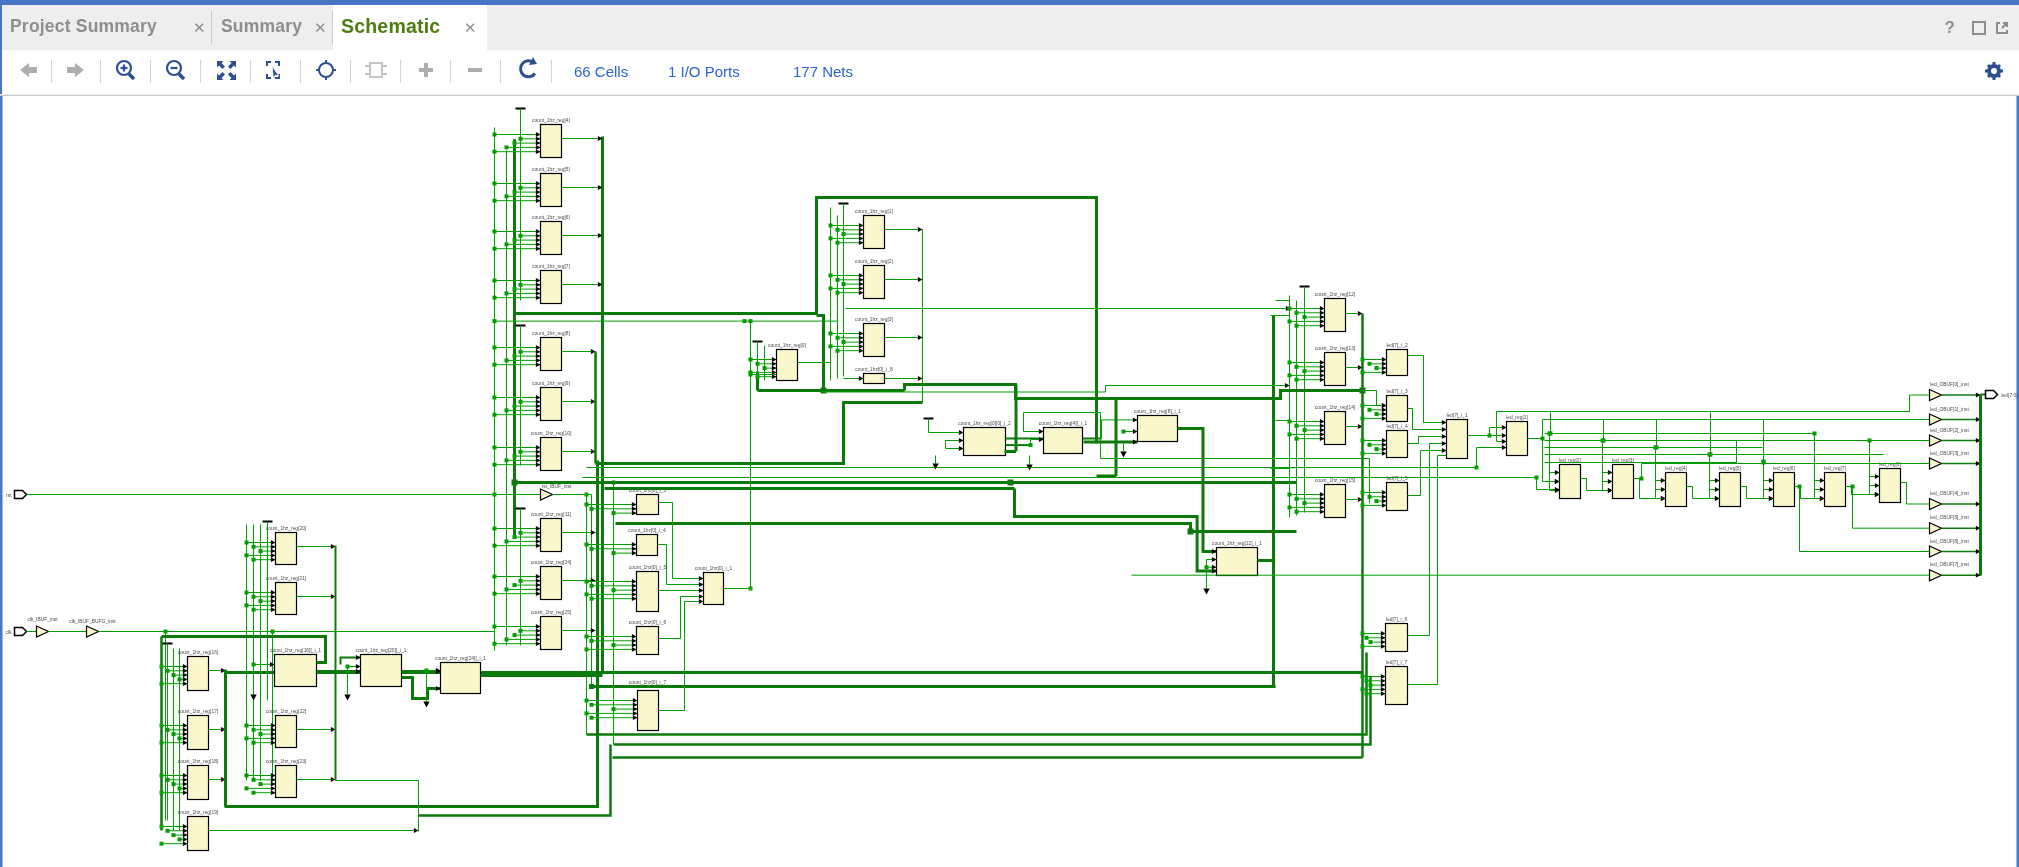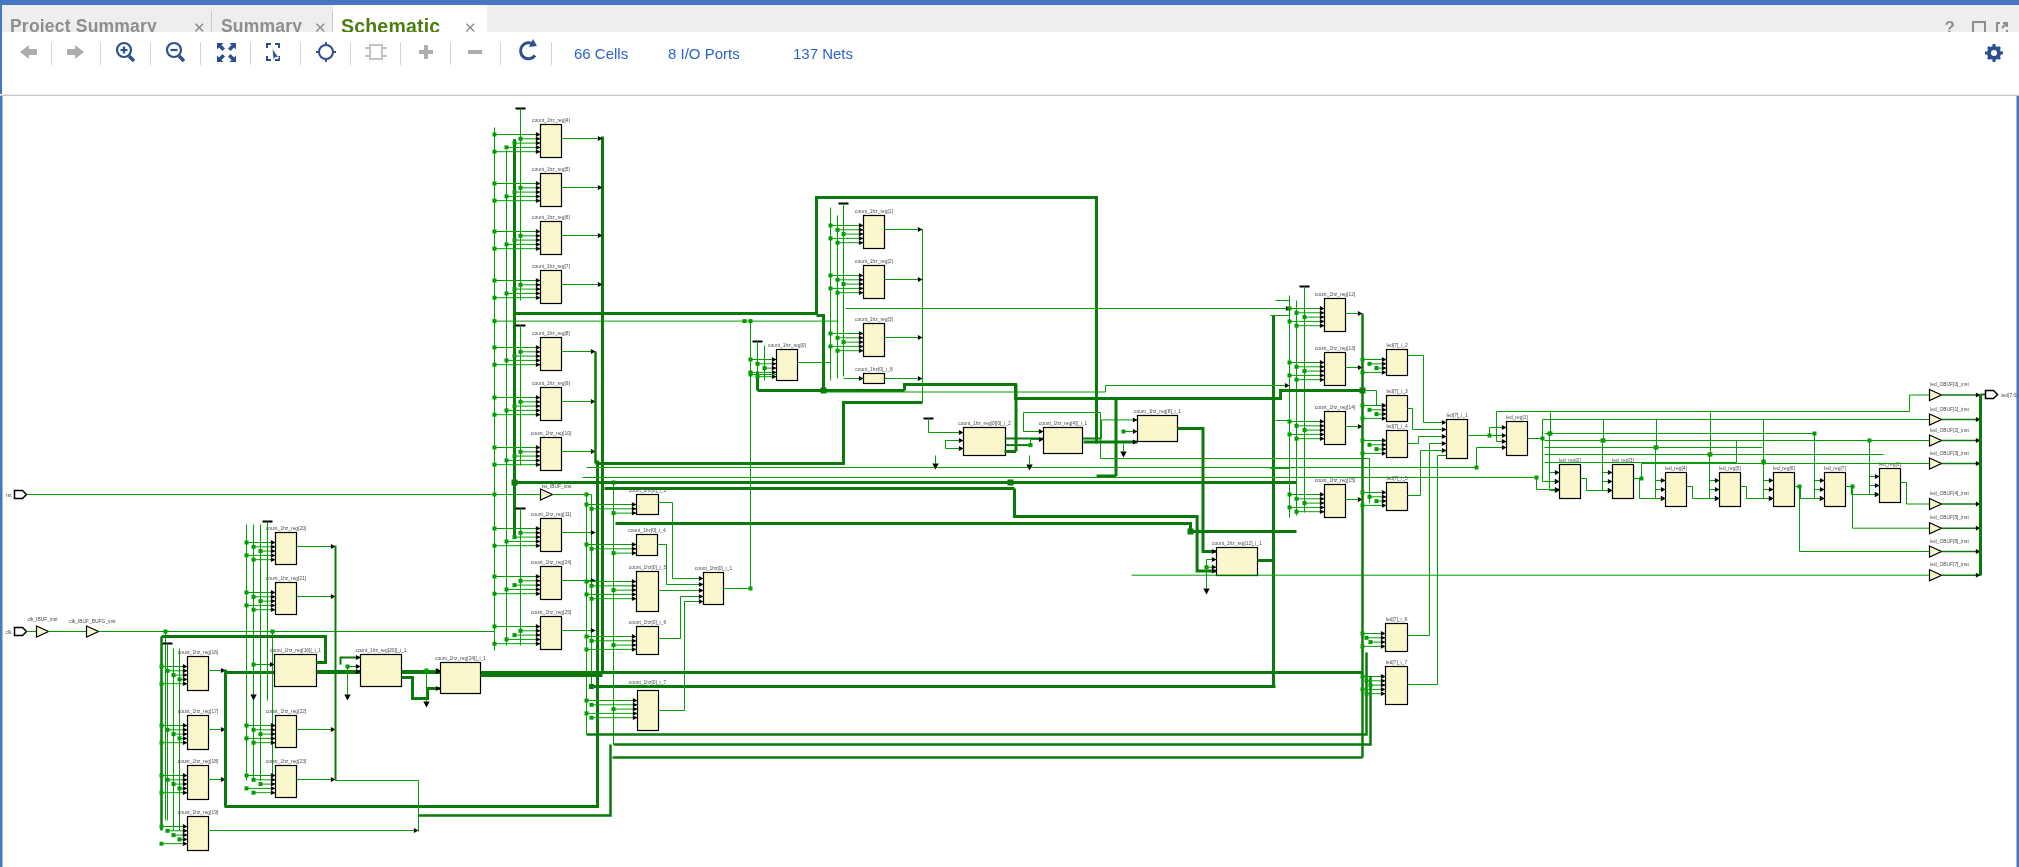--- a/index.html
+++ b/index.html
@@ -1,20 +1,20 @@
 <!DOCTYPE html>
 <html><head><meta charset="utf-8"><style>
 * { margin:0; padding:0; box-sizing:border-box; }
 body { width:2019px; height:867px; font-family:"Liberation Sans", sans-serif; background:#fff; overflow:hidden; }
 .topbar { position:absolute; left:0; top:0; width:2019px; height:5px; background:#4776c6; }
 .tabbar { position:absolute; left:0; top:5px; width:2019px; height:45px; background:#eeeeee; }
 .tab { position:absolute; top:0; height:45px; font-size:17.5px; font-weight:bold; color:#8e8e8e; letter-spacing:0.2px; }
 .sep { position:absolute; top:6px; height:33px; width:1px; background:#c9c9c9; }
 .activetab { position:absolute; left:333px; top:0; width:154px; height:45px; background:#fff; }
-.toolbar { position:absolute; left:0; top:32px; width:2019px; height:32px; background:#fff; }
+.toolbar { position:absolute; left:0; top:50px; width:2019px; height:32px; background:#fff; }
 .tsep { position:absolute; top:10px; height:23px; width:1px; background:#d4d4d4; }
 .blue { color:#2a64cf; font-size:15px; position:absolute; top:13px; }
 .canvasedge { position:absolute; left:0; top:94px; width:2019px; height:2px; background:#ececec; border-bottom:1px solid #c9c9c9;}
 </style></head>
 <body>
 <div class="topbar"></div>
 <div class="tabbar">
   <span class="tab" style="left:10px; top:11px;">Project Summary</span>
     <span class="tab x" style="left:193px; top:14px; font-size:15px; letter-spacing:0; font-weight:normal;">✕</span>
   <div class="sep" style="left:211px;"></div>
@@ -105,22 +105,22 @@
   <div class="tsep" style="left:150px;"></div>
   <div class="tsep" style="left:200px;"></div>
   <div class="tsep" style="left:250px;"></div>
   <div class="tsep" style="left:300px;"></div>
   <div class="tsep" style="left:350px;"></div>
   <div class="tsep" style="left:400px;"></div>
   <div class="tsep" style="left:450px;"></div>
   <div class="tsep" style="left:500px;"></div>
   <div class="tsep" style="left:551px;"></div>
   <span class="blue" style="left:574px;">66 Cells</span>
-  <span class="blue" style="left:668px;">8 I/O Ports</span>
-  <span class="blue" style="left:793px;">137 Nets</span>
+  <span class="blue" style="left:668px;">1 I/O Ports</span>
+  <span class="blue" style="left:793px;">177 Nets</span>
 </div>
 <div style="position:absolute;left:0;top:5px;width:1.5px;height:91px;background:#4776c6;"></div>
 <div class="canvasedge"></div>
 <svg width="2019" height="771" style="position:absolute; left:0; top:96px; background:#fff;">
 <rect x="0" y="0" width="2.5" height="771" fill="#4776c6"></rect>
 <rect x="2016.5" y="0" width="2.5" height="771" fill="#4776c6"></rect>
 <g transform="translate(0.5,-95.5)">
 <path d="M14,490 h8 l4,4 -4,4 h-8 z" fill="#fff" stroke="#000" stroke-width="1.5"></path>
 <text x="11" y="496.5" font-size="4.9" fill="#4a4a4a" text-anchor="end" font-family="Liberation Sans, sans-serif">rst</text>
 <line x1="26" y1="494" x2="540" y2="494" stroke="#009e00" stroke-width="1"></line>

